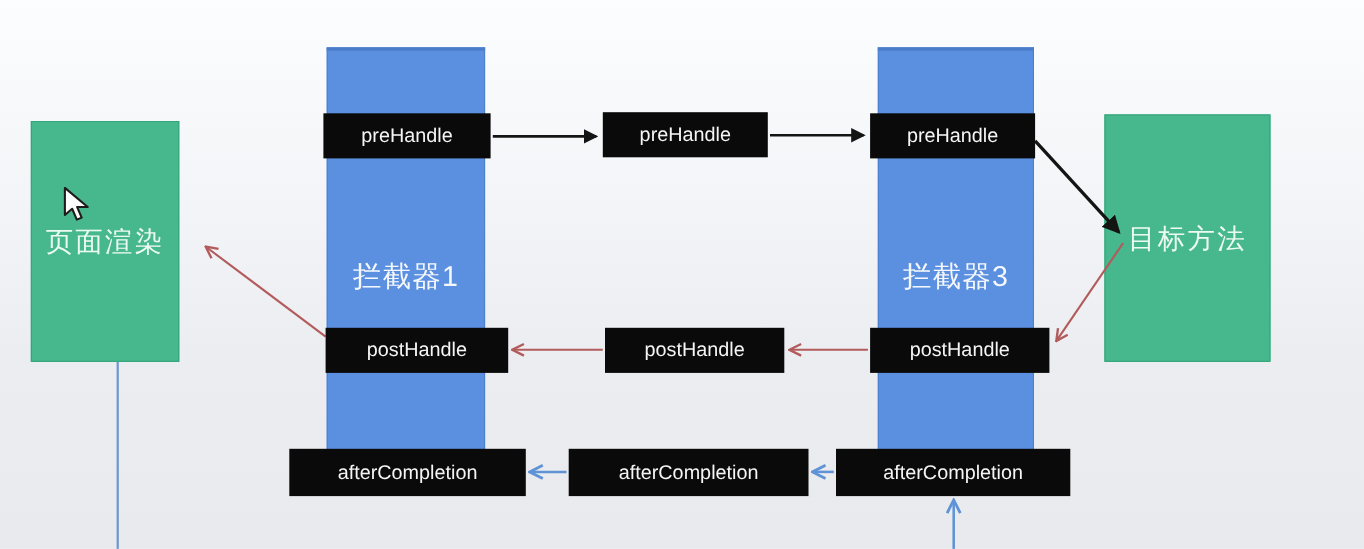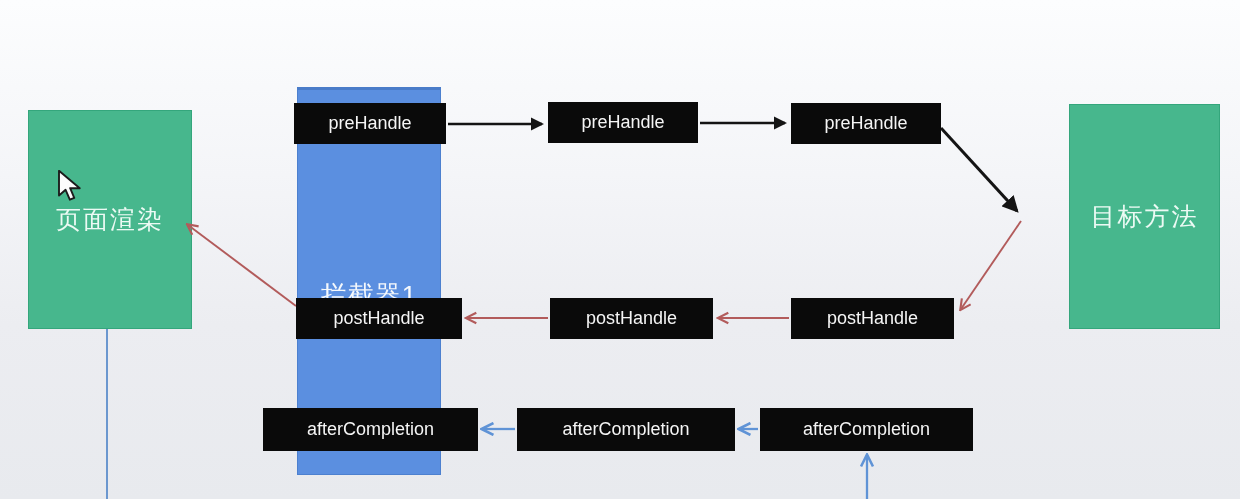--- a/index.html
+++ b/index.html
@@ -5,21 +5,21 @@
   html,body{margin:0;padding:0;}
   body{font-family:"Liberation Sans","DejaVu Sans",sans-serif;}
   #canvas{
     position:relative;width:1240px;height:499px;overflow:hidden;
     background:linear-gradient(180deg,#fcfdfe 0%,#f4f5f8 35%,#ecedf1 65%,#e8eaee 100%);
   }
   .column{
     position:absolute;top:43px;height:388px;width:144px;
     background:#5b8fe0;
     border:1px solid #4c80cf;border-top:3px solid #4a7cc9;
-    box-sizing:border-box;z-index:1;margin-top:44px;
+    box-sizing:border-box;z-index:1;
   }
   .col-label{
     position:absolute;top:188px;left:0;width:100%;
     text-align:center;color:#f4f8fc;font-size:26px;letter-spacing:1px;
   }
   .greenbox{
     position:absolute;background:#47b78d;border:1px solid #34a67c;
     box-sizing:border-box;display:flex;align-items:center;justify-content:center;
     color:#ecfaf4;font-size:25px;letter-spacing:2px;z-index:1;
   }
@@ -29,29 +29,32 @@
     font-size:18px;z-index:3;
   }
   #arrows{position:absolute;left:0;top:0;z-index:2;pointer-events:none;}
   #cursor{position:absolute;left:57px;top:170px;z-index:5;}
 </style>
 </head>
 <body>
 
 <div id="canvas">
 
-  <div class="greenbox" style="left:28px;top:110px;width:164px;height:219px;">
+  <div class="greenbox" style="left:28px;top:110px;width:135px;height:219px;">
     <span>页面渲染</span>
   </div>
-  <div class="greenbox" style="left:1069px;top:104px;width:151px;height:225px;">
+  <div class="greenbox" style="left:1004px;top:104px;width:151px;height:225px;">
     <span>目标方法</span>
   </div>
 
   <div class="column" style="left:297px;">
     <span class="col-label">拦截器1</span>
+  </div>
+  <div class="column" style="left:798px;width:142px;">
+    <span class="col-label">拦截器3</span>
   </div>
 
   <div class="blackbox" style="left:294px;top:103px;width:152px;height:41px;">preHandle</div>
   <div class="blackbox" style="left:548px;top:102px;width:150px;height:41px;">preHandle</div>
   <div class="blackbox" style="left:791px;top:103px;width:150px;height:41px;">preHandle</div>
 
   <div class="blackbox" style="left:296px;top:298px;width:166px;height:41px;">postHandle</div>
   <div class="blackbox" style="left:550px;top:298px;width:163px;height:41px;">postHandle</div>
   <div class="blackbox" style="left:791px;top:298px;width:163px;height:41px;">postHandle</div>
 

